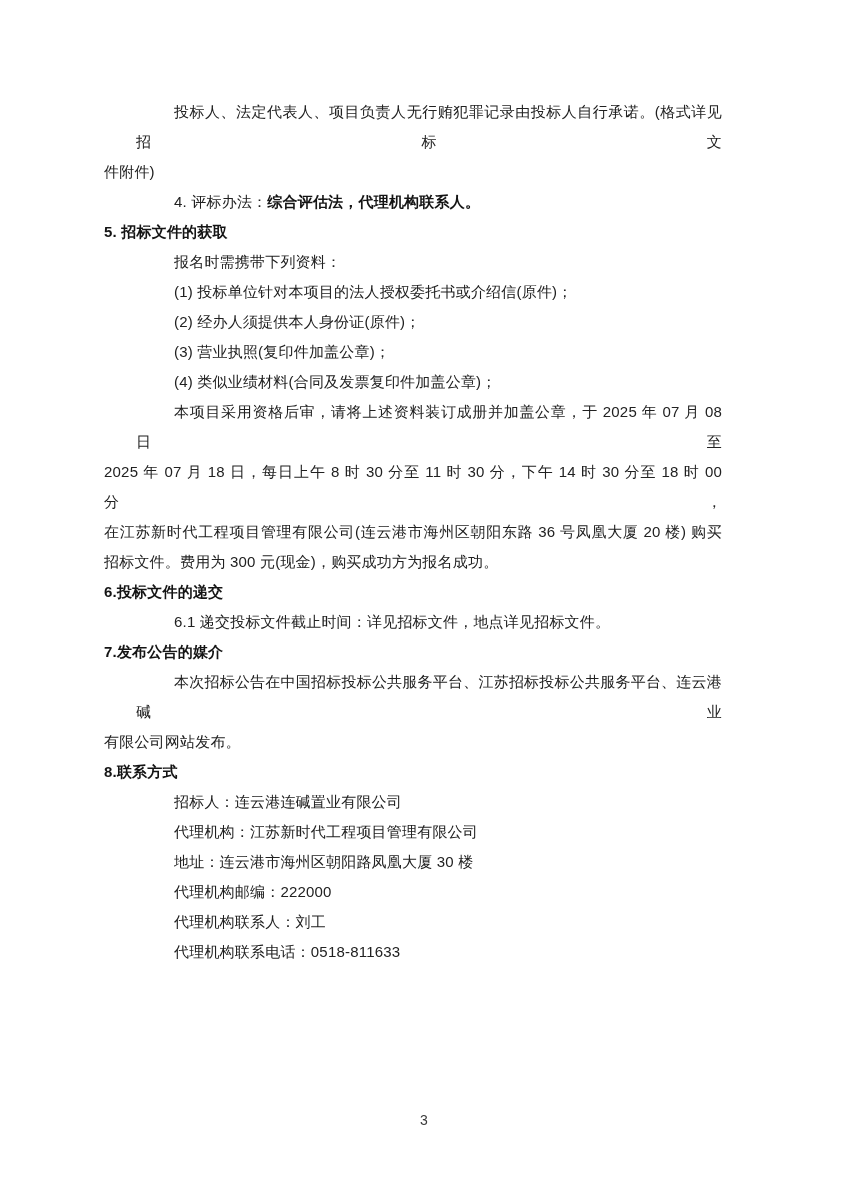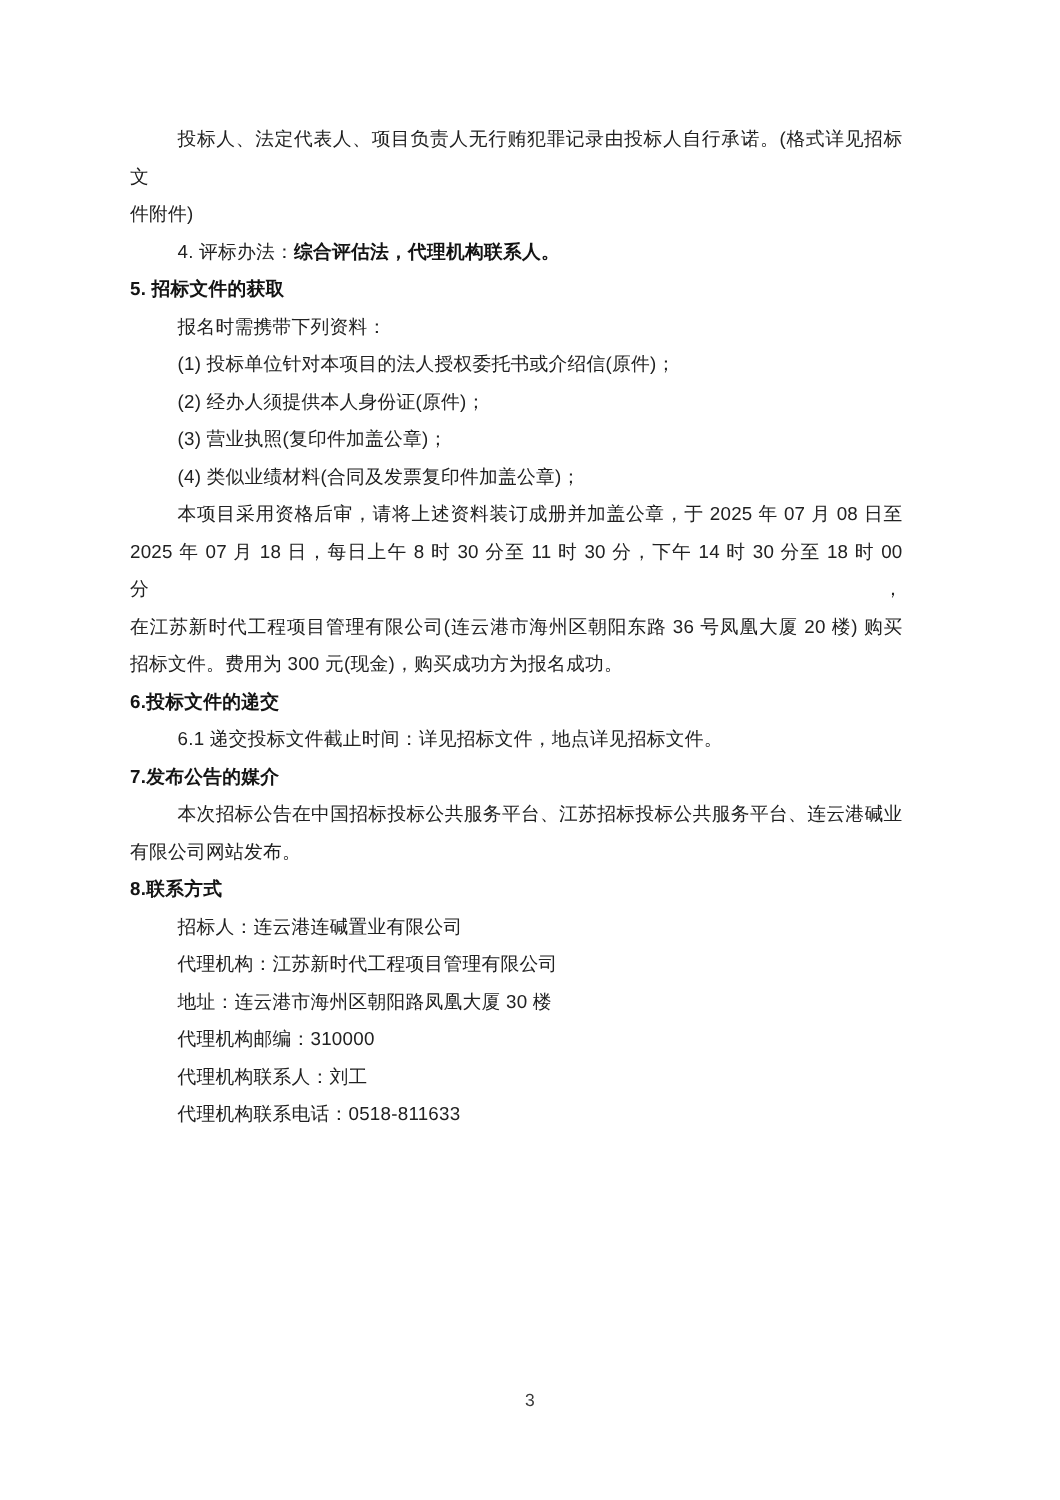--- a/index.html
+++ b/index.html
@@ -28,20 +28,21 @@
     line-height: 30px;
     color: #212121;
     letter-spacing: 0.2px;
   }
   .line {
     min-height: 30px;
     white-space: normal;
   }
   .line.indent {
     text-indent: 38px;
+    margin-left: 32px;
   }
   .line.just {
     text-align: justify;
     text-align-last: justify;
   }
   .line.heading {
     font-weight: 700;
     color: #141414;
   }
   .run-bold {
@@ -83,18 +84,18 @@
       <div class="line"><span>招标文件。费用为 300 元(现金)，购买成功方为报名成功。</span></div>
       <div class="line heading"><span class="run-bold">6.投标文件的递交</span></div>
       <div class="line indent"><span>6.1 递交投标文件截止时间：详见招标文件，地点详见招标文件。</span></div>
       <div class="line heading"><span class="run-bold">7.发布公告的媒介</span></div>
       <div class="line indent just"><span>本次招标公告在</span><span class="run-underline">中国招标投标公共服务平台、江苏招标投标公共服务平台、连云港碱业</span></div>
       <div class="line"><span class="run-underline">有限公司网站</span><span>发布。</span></div>
       <div class="line heading"><span class="run-bold">8.联系方式</span></div>
       <div class="line indent"><span>招标人：连云港连碱置业有限公司</span></div>
       <div class="line indent"><span>代理机构：江苏新时代工程项目管理有限公司</span></div>
       <div class="line indent"><span>地址：连云港市海州区朝阳路凤凰大厦 30 楼</span></div>
-      <div class="line indent"><span>代理机构邮编：310000</span></div>
+      <div class="line indent"><span>代理机构邮编：222000</span></div>
       <div class="line indent"><span>代理机构联系人：刘工</span></div>
       <div class="line indent"><span>代理机构联系电话：0518-811633</span></div>
     </div>
   <div class="page-number">3</div>
 </div>
 
 </body></html>

